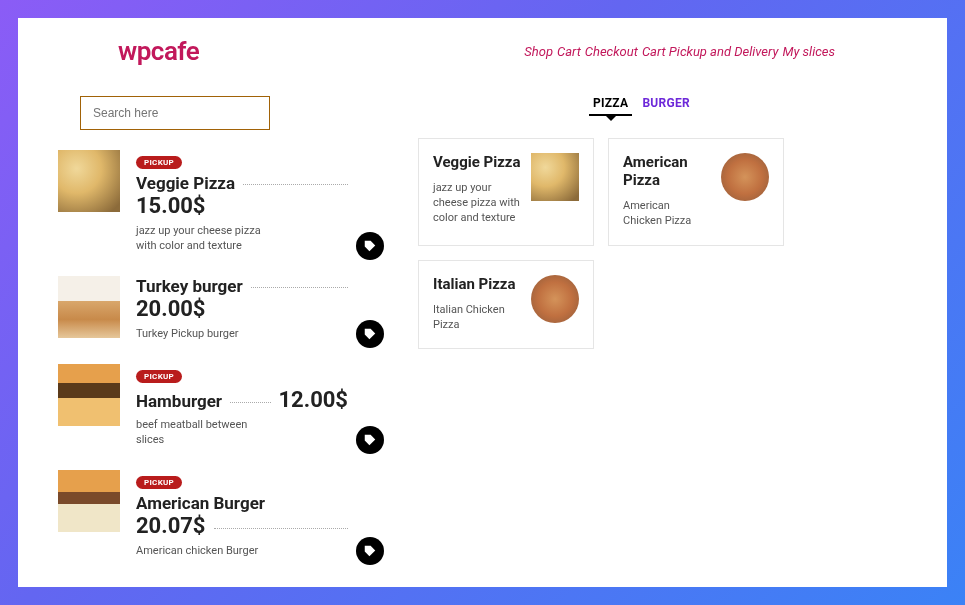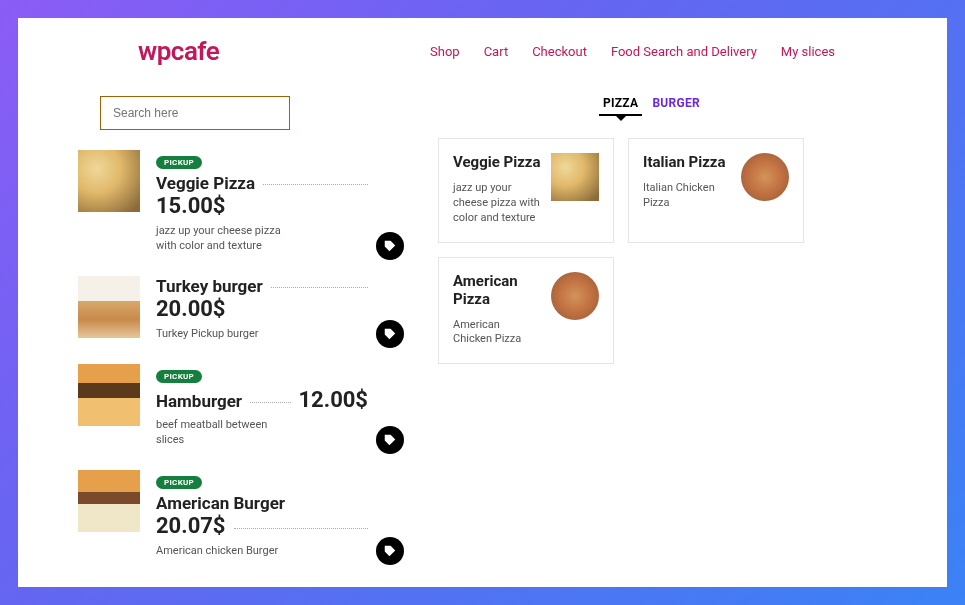--- a/index.html
+++ b/index.html
@@ -8,36 +8,36 @@
     background: linear-gradient(135deg, #8b5cf6 0%, #6366f1 40%, #3b82f6 100%);
     padding: 18px;
     width: 965px;
     height: 605px;
     overflow: hidden;
   }
   .page {
     background: #fff;
     width: 100%;
     height: 100%;
-    padding: 14px 42px 0 50px;
+    padding: 14px 42px 0 30px;
     overflow: hidden;
   }
   .header {
     display: flex;
     justify-content: space-between;
     align-items: center;
     padding: 4px 70px 10px 70px;
   }
   .logo {
     color: #c2185b;
     font-size: 26px;
     font-weight: 600;
     letter-spacing: -0.5px;
   }
-  .nav { display: flex; gap: 24px; }
+  .nav { display: flex; gap: 4px; font-style: italic; }
   .nav a {
     color: #c2185b;
     font-size: 13px;
     text-decoration: none;
   }
   .content {
     display: flex;
     gap: 30px;
     padding-top: 20px;
   }
@@ -68,21 +68,21 @@
     background-size: cover;
   }
   .thumb.pizza { background: radial-gradient(circle at 30% 30%, #f0d89a 0%, #e0b86a 40%, #8c6b3a 90%); }
   .thumb.turkey { background: linear-gradient(#f5f0e8, #f5f0e8 40%, #d9a76c 40%, #c88a4a 70%, #e6c79a 100%); }
   .thumb.hamburger { background: linear-gradient(#e6a04c 0%, #e6a04c 30%, #5a3a1a 30%, #5a3a1a 55%, #f0c070 55%, #f0c070 100%); }
   .thumb.amburger { background: linear-gradient(#e6a04c 0%, #e6a04c 35%, #7a4a2a 35%, #7a4a2a 55%, #f0e6c8 55%, #f0e6c8 100%); }
   .thumb.pizza2 { background: radial-gradient(circle, #d4935a 0%, #c07040 50%, #8c5a3a 100%); border-radius: 50%; }
   .item-body { flex: 1; }
   .pickup-badge {
     display: inline-block;
-    background: #15803d;
+    background: #b91c1c;
     color: #fff;
     font-size: 8px;
     font-weight: 700;
     padding: 2px 8px;
     border-radius: 9px;
     margin-bottom: 4px;
     letter-spacing: 0.3px;
   }
   .item-title-row {
     display: flex;
@@ -205,21 +205,21 @@
 <body>
 
 <div class="page">
 
   <div class="header">
     <div class="logo">wpcafe</div>
     <nav class="nav">
       <a href="#">Shop</a>
       <a href="#">Cart</a>
       <a href="#">Checkout</a>
-      <a href="#">Food Search and Delivery</a>
+      <a href="#">Cart Pickup and Delivery</a>
       <a href="#">My slices</a>
     </nav>
   </div>
 
   <div class="content">
 
     <div class="left-col">
       <div class="search">
         <input type="text" placeholder="Search here" style="">
       </div>
@@ -308,29 +308,29 @@
       <div class="cards">
         <div class="card">
           <div class="card-body">
             <div class="card-title">Veggie Pizza</div>
             <div class="card-desc">jazz up your cheese pizza with color and texture</div>
           </div>
           <div class="card-thumb thumb pizza"></div>
         </div>
         <div class="card">
           <div class="card-body">
+            <div class="card-title">American Pizza</div>
+            <div class="card-desc">American Chicken Pizza</div>
+          </div>
+          <div class="card-thumb thumb pizza2"></div>
+        </div>
+        <div class="card">
+          <div class="card-body">
             <div class="card-title">Italian Pizza</div>
             <div class="card-desc">Italian Chicken Pizza</div>
           </div>
           <div class="card-thumb thumb pizza2"></div>
         </div>
-        <div class="card">
-          <div class="card-body">
-            <div class="card-title">American Pizza</div>
-            <div class="card-desc">American Chicken Pizza</div>
-          </div>
-          <div class="card-thumb thumb pizza2"></div>
-        </div>
       </div>
     </div>
 
   </div>
 </div>
 
 </body></html>

